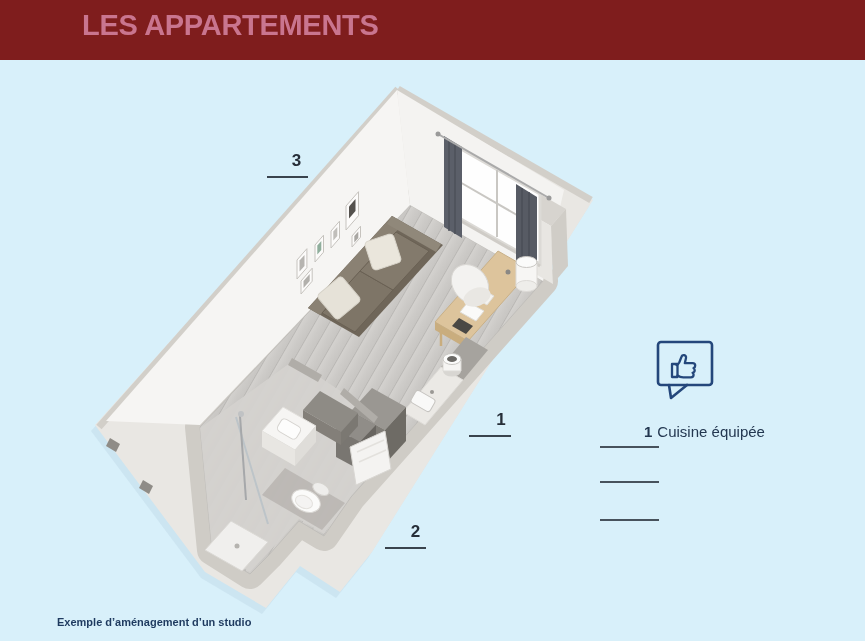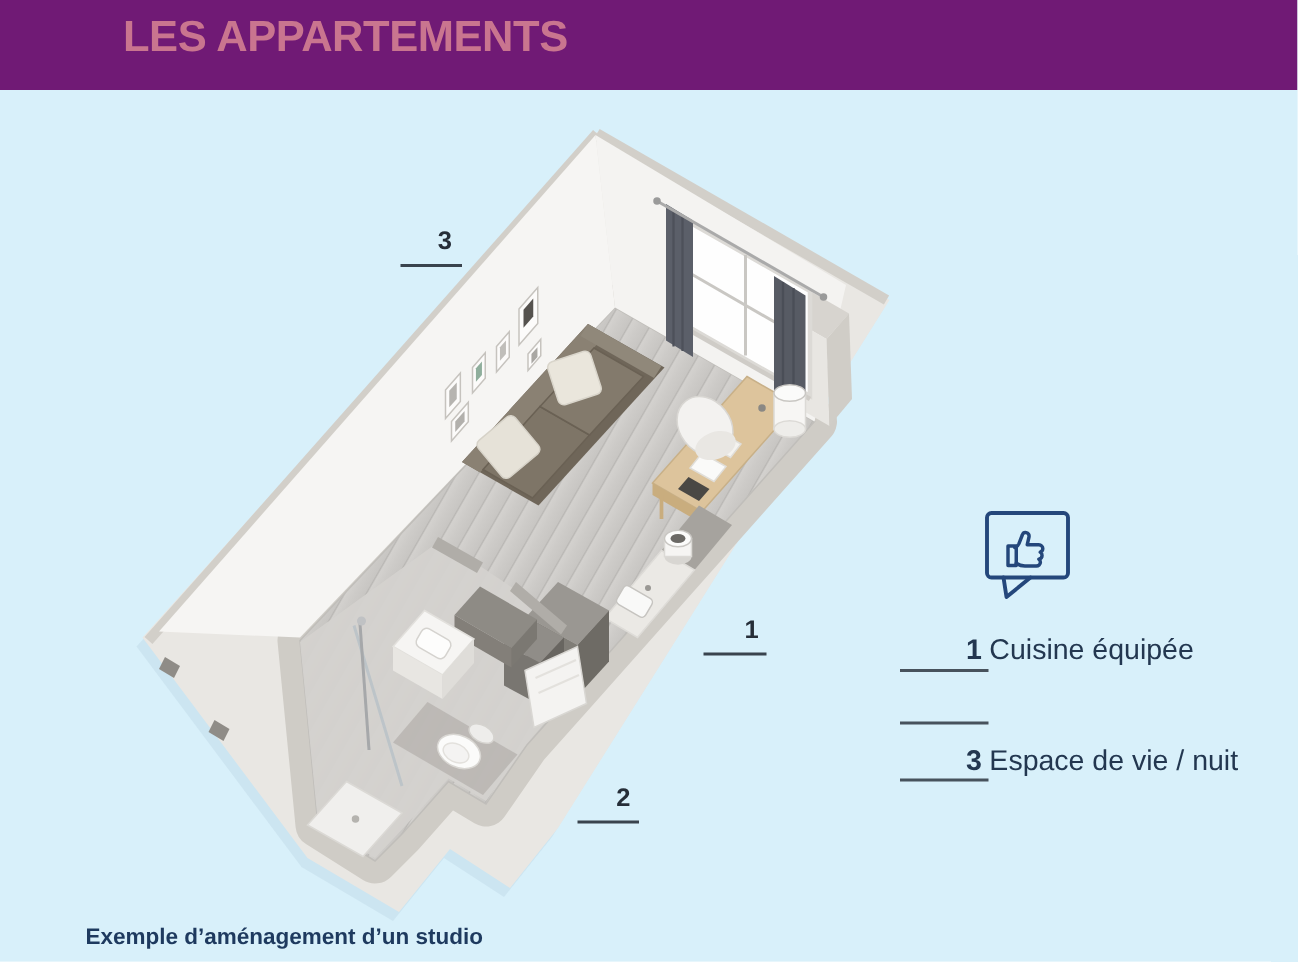--- a/index.html
+++ b/index.html
@@ -1,42 +1,42 @@
 <!DOCTYPE html>
 <html><head>
 <meta charset="utf-8">
 <style>
   html,body{margin:0;padding:0;}
   body{width:865px;height:641px;position:relative;overflow:hidden;
        font-family:"Liberation Sans",sans-serif;background:#ffffff;}
-  .top-band{position:absolute;left:0;top:0;width:865px;height:60px;background:#701a75;}
+  .top-band{position:absolute;left:0;top:0;width:865px;height:60px;background:#7f1d1d;}
   .page-title{position:absolute;left:82px;top:9px;margin:0;font-size:29px;font-weight:700;
       letter-spacing:-0.3px;color:#c9758f;}
   .canvas{position:absolute;left:0;top:60px;width:865px;height:581px;background:#d8f0fa;}
   svg.plan{position:absolute;left:0;top:0;}
   .marker{position:absolute;font-size:17px;font-weight:700;color:#262e38;
       border-bottom:2px solid #39434d;text-align:center;}
   .marker span{position:relative;display:inline-block;}
   #marker-3{left:267px;top:86px;width:41px;height:30px;}
   #marker-3 span{top:5px;left:9px;}
   #marker-1{left:469px;top:345px;width:42px;height:30px;}
   #marker-1 span{top:5px;left:11px;}
   #marker-2{left:385px;top:457px;width:41px;height:30px;}
   #marker-2 span{top:5px;left:10px;}
-  .legend-item{position:absolute;left:644px;font-size:19px;color:#233750;white-space:nowrap;}
+  .legend-item{position:absolute;left:644px;font-size:15px;color:#233750;white-space:nowrap;}
   .legend-item .num{font-weight:700;margin-right:5px;}
   #legend-item-1{top:363px;}
   #legend-item-2{top:396px;}
   #legend-item-3{top:437px;}
   .legend-sep{position:absolute;left:600px;width:59px;height:2px;background:#47525c;}
   #legend-sep-1{top:386px;}
   #legend-sep-2{top:421px;}
   #legend-sep-3{top:459px;}
   .thumb-icon{position:absolute;left:654px;top:279px;}
-  .caption{position:absolute;left:57px;top:556px;font-size:15px;font-weight:700;color:#1e3a5f;}
+  .caption{position:absolute;left:57px;top:556px;font-size:11px;font-weight:700;color:#1e3a5f;}
 </style>
 </head>
 <body>
 
 <div class="top-band">
   <h1 class="page-title">LES APPARTEMENTS</h1>
 </div>
 
 <div class="canvas">
 
@@ -221,18 +221,15 @@
     </g>
   </svg>
 
   <div class="legend-sep" id="legend-sep-1"></div>
   <div class="legend-sep" id="legend-sep-2"></div>
   <div class="legend-sep" id="legend-sep-3"></div>
 
   <div class="legend-item" id="legend-item-1">
     <span class="num">1</span><span>Cuisine équipée</span>
   </div>
-  <div class="legend-item" id="legend-item-3">
-    <span class="num">3</span><span>Espace de vie / nuit</span>
-  </div>
 
   <div class="caption">Exemple d’aménagement d’un studio</div>
 </div>
 
 </body></html>

